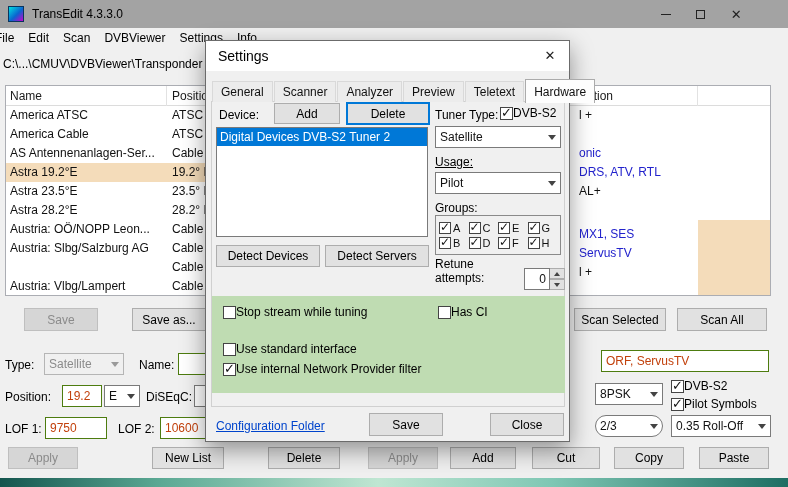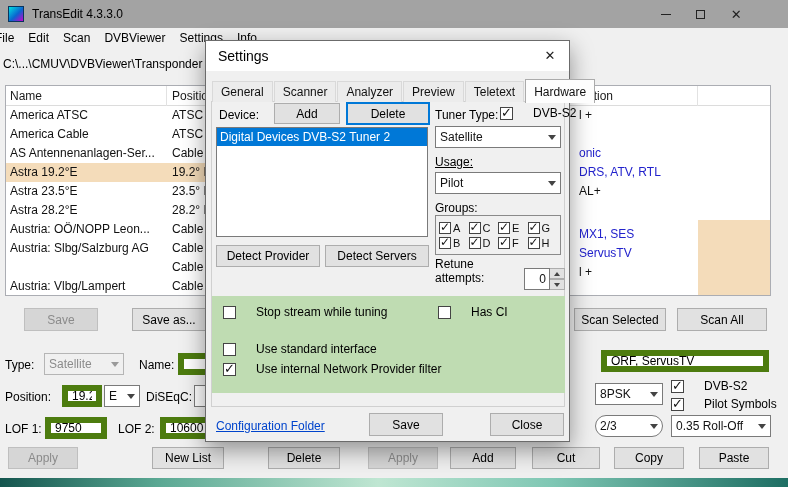--- a/index.html
+++ b/index.html
@@ -43,40 +43,40 @@
   .frag.blue { color:#2222cc; }
   .tanblock { position:absolute; left:692px; width:72px; background:#f4dcba; }
 
   
   .btn { position:absolute; background:#e1e1e1; border:1px solid #adadad; font-size:12px; color:#000;
          display:flex; align-items:center; justify-content:center; cursor:default; white-space:nowrap; }
   .btn.disabled { background:#d6d6d6; border-color:#bfbfbf; color:#8b8b8b; }
   .btn.focus-default { border:2px solid #0078d7; }
 
   
-  .tin { position:absolute; background:#fff; border:6px solid #4d7c0f; font-family:inherit;
-         font-size:12px; padding:0 4px; color:#000000; }
+  .tin { position:absolute; background:#fff; border:1px solid #4d7c0f; font-family:inherit;
+         font-size:12px; padding:0 4px; color:#c2410c; }
   .combo { position:absolute; background:#fff; border:1px solid #7a7a7a; display:flex; align-items:center; }
   .combo .txt { flex:1; padding-left:4px; font-size:12px; white-space:nowrap; overflow:hidden; }
   .combo .arr { width:16px; height:100%; display:flex; align-items:center; justify-content:center; }
   .tri-down { width:0; height:0; border-left:4px solid transparent; border-right:4px solid transparent;
               border-top:5px solid #444; }
   .tri-up-s { width:0; height:0; border-left:3px solid transparent; border-right:3px solid transparent;
               border-bottom:4px solid #444; }
   .tri-dn-s { width:0; height:0; border-left:3px solid transparent; border-right:3px solid transparent;
               border-top:4px solid #444; }
   .combo.disabled { background:#f0f0f0; border-color:#b5b5b5; }
   .combo.disabled .txt { color:#8b8b8b; }
   .combo.disabled .tri-down { border-top-color:#9a9a9a; }
 
   .lbl { position:absolute; font-size:12px; color:#000; white-space:nowrap; }
   .lbl.ul { text-decoration:underline; }
 
   
-  .cbrow { position:absolute; display:flex; align-items:center; gap:20px; white-space:nowrap; }
+  .cbrow { position:absolute; display:flex; align-items:center; gap:0; white-space:nowrap; }
   .cb { width:13px; height:13px; border:1px solid #444; background:#fff; position:relative; flex:0 0 auto; }
   .cb.checked::after { content:"✓"; position:absolute; left:0px; top:-3px; font-size:13px; color:#111; }
   .cb.sm { width:12px; height:12px; }
   .cb.sm.checked::after { font-size:12px; }
   .cb-label { font-size:12px; color:#000; }
 
   
   .dialog { position:absolute; left:205px; top:40px; width:365px; height:402px; background:#f0f0f0;
             border:1px solid #6b6b6b; box-shadow:0 8px 22px rgba(0,0,0,.4); }
   .dlg-titlebar { position:absolute; left:0; top:0; width:100%; height:30px; background:#fff; }
@@ -354,21 +354,21 @@
       <span class="gcell">
           <span class="cb sm checked"></span>
           <span>F</span>
         </span>
       <span class="gcell">
           <span class="cb sm checked"></span>
           <span>H</span>
         </span>
     </div>
 
-    <div class="btn z3" style="left:10px;top:204px;width:104px;height:22px;">Detect Provider</div>
+    <div class="btn z3" style="left:10px;top:204px;width:104px;height:22px;">Detect Devices</div>
     <div class="btn z3" style="left:119px;top:204px;width:104px;height:22px;">Detect Servers</div>
 
     <span class="lbl z3" style="left:229px;top:216px;width:64px;white-space:normal;line-height:14px;">Retune attempts:</span>
     <div class="spinner">
       <div class="spin-val">0</div>
       <div class="spin-btns">
         <div class="spin-btn">
             <span class="tri-up-s"></span>
           </div>
         <div class="spin-btn">

